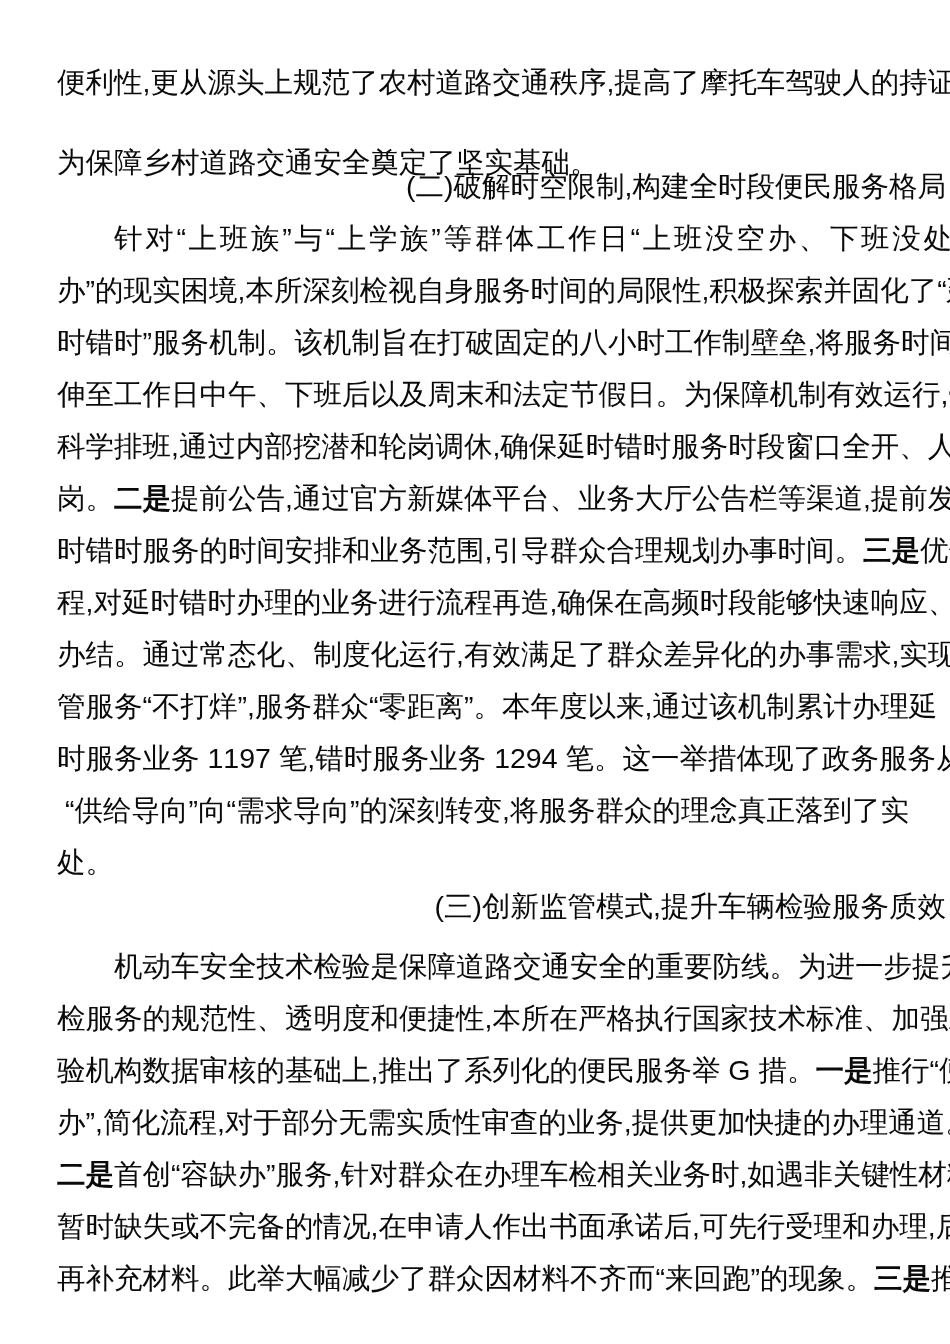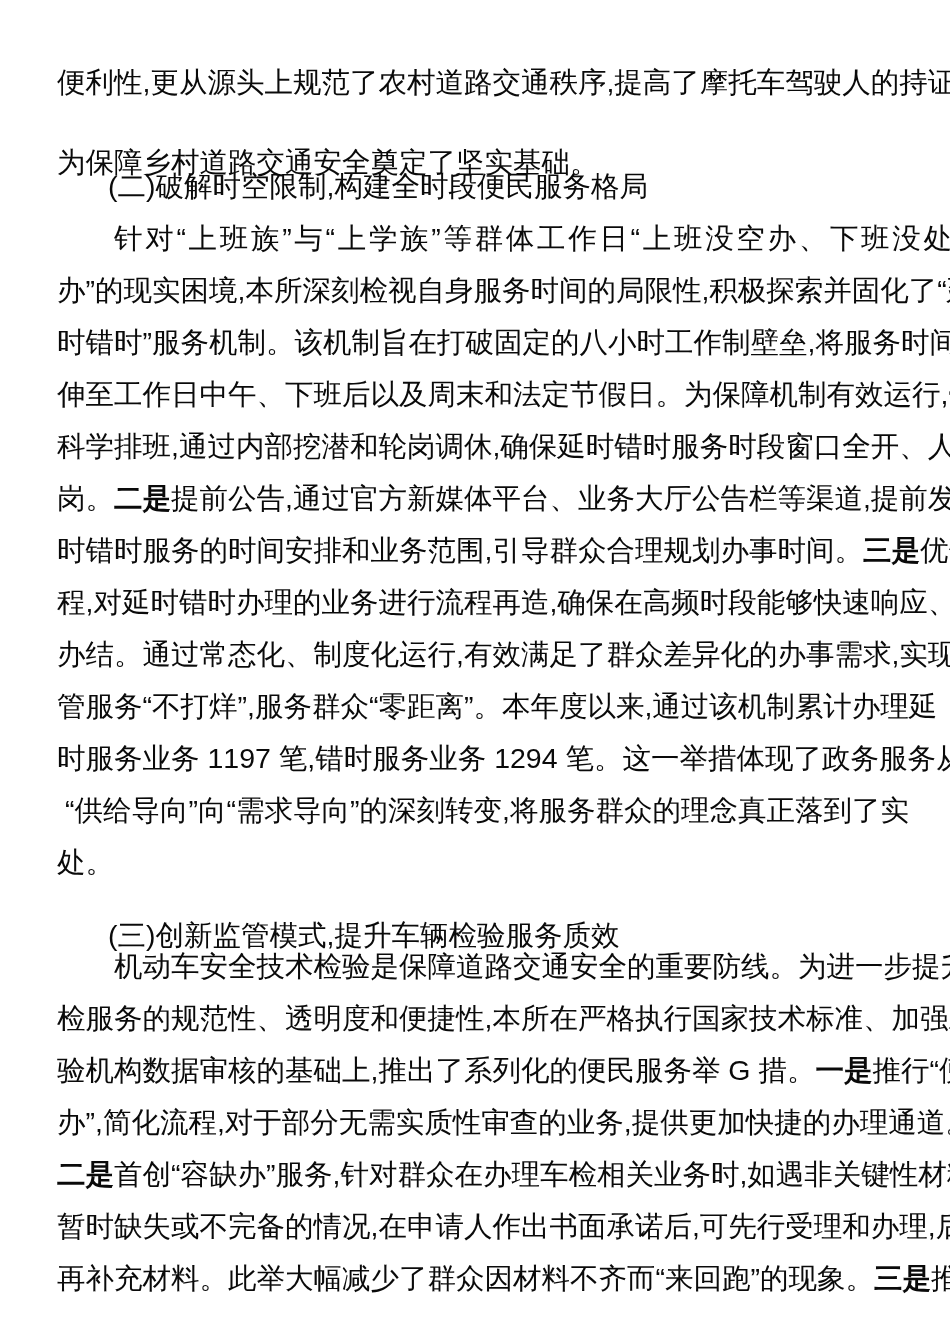--- a/index.html
+++ b/index.html
@@ -43,20 +43,21 @@
     white-space: normal;
   }
   .line.justify > span.seg {
     white-space: pre;
   }
   .line span.b {
     font-weight: bold;
   }
   .pad-heading {
     padding-left: 51px;
+    text-align: right;
   }
   .pad-para {
     padding-left: 57px;
   }
   .pad-quote {
     padding-left: 8px;
   }
 </style>
 </head>
 <body>
@@ -521,21 +522,21 @@
         <span class="seg">理</span>
         <span class="seg">念</span>
         <span class="seg">真</span>
         <span class="seg">正</span>
         <span class="seg">落</span>
         <span class="seg">到</span>
         <span class="seg">了</span>
         <span class="seg">实</span>
       </div>
       <div class="line" style="top: 780px;"><span>处。</span></div>
-      <div class="line pad-heading" style="top: 853px;"><span>(三)创新监管模式,提升车辆检验服务质效</span></div>
+      <div class="line pad-heading" style="top: 824px;"><span>(三)创新监管模式,提升车辆检验服务质效</span></div>
       <div class="line justify pad-para" style="top: 884px;">
         <span class="seg">机</span>
         <span class="seg">动</span>
         <span class="seg">车</span>
         <span class="seg">安</span>
         <span class="seg">全</span>
         <span class="seg">技</span>
         <span class="seg">术</span>
         <span class="seg">检</span>
         <span class="seg">验</span>

